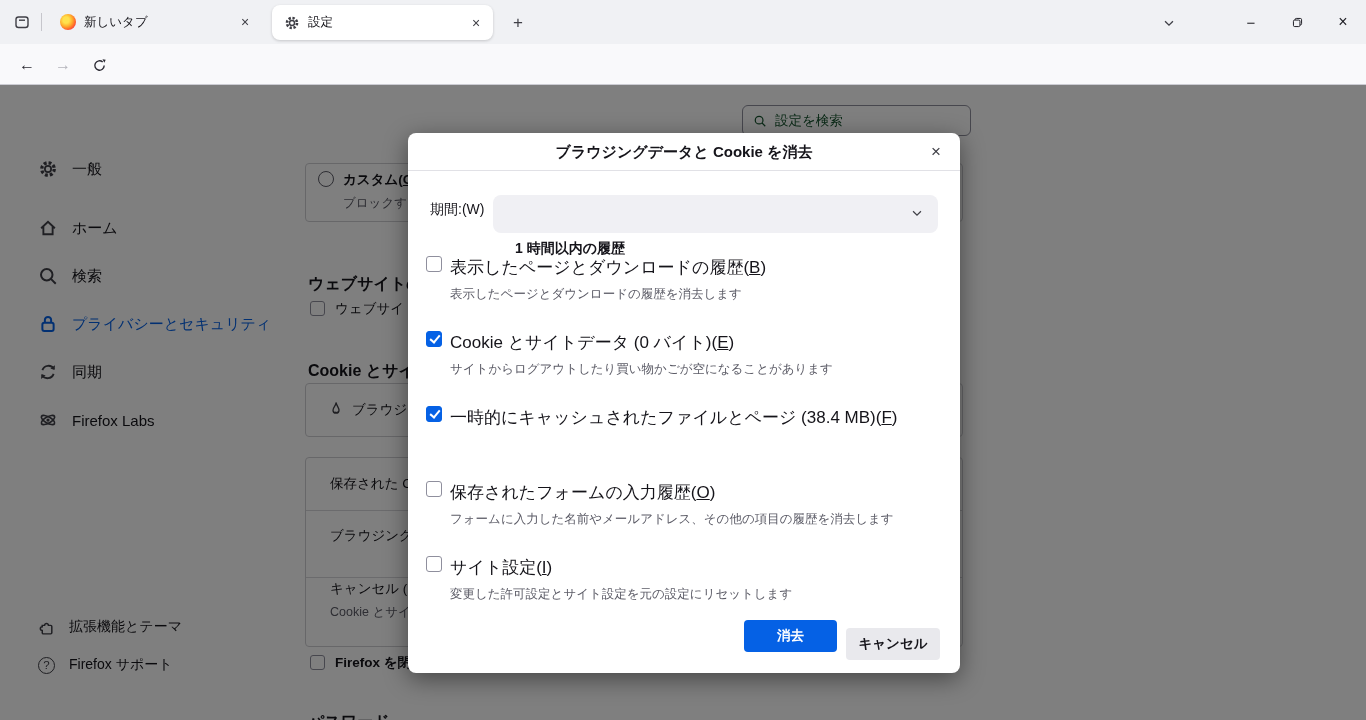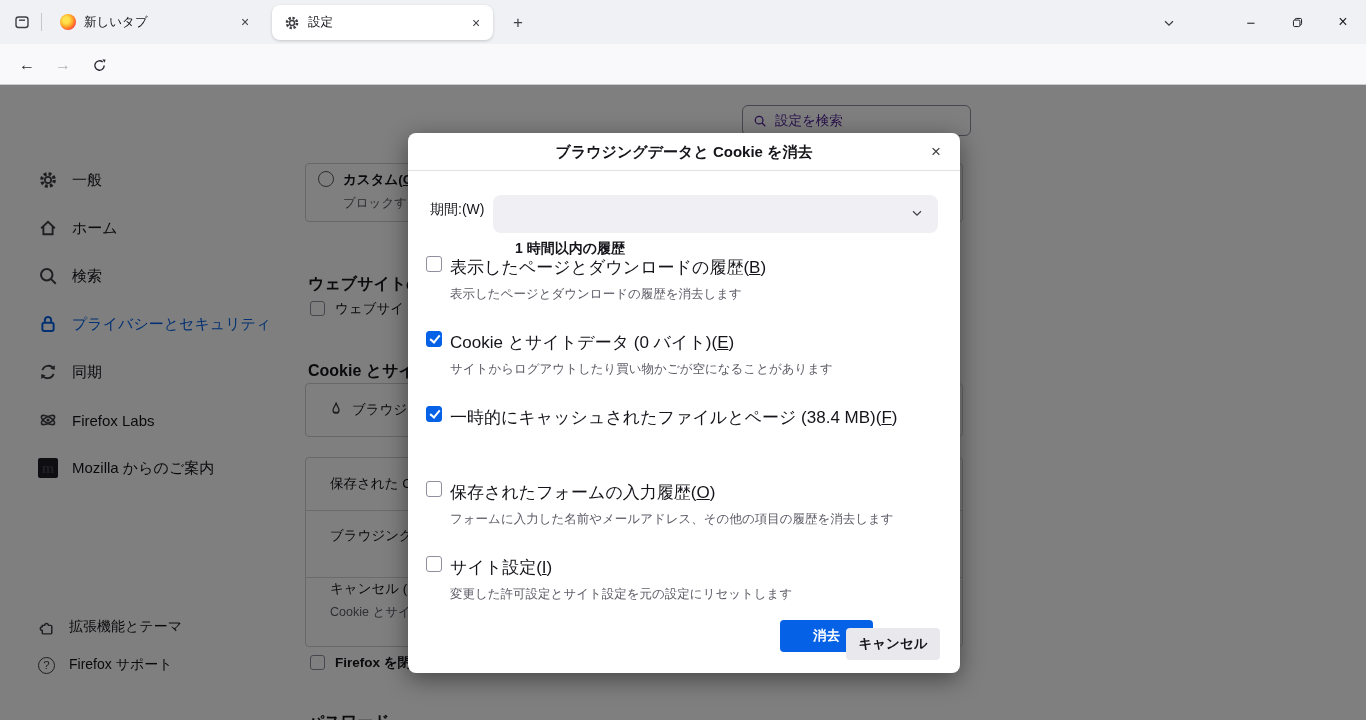--- a/index.html
+++ b/index.html
@@ -31,21 +31,21 @@
   .urlbar { position:absolute; left:230px; top:48px; width:908px; height:33px; background:#f0f0f4; border-radius:8px; display:flex; align-items:center; }
   .url-chip { display:flex; align-items:center; gap:6px; background:#fff; border-radius:4px; height:25px; padding:0 9px; margin-left:8px; box-shadow:0 0 2px rgba(0,0,0,.2); font-size:12.5px; }
   .url-text { margin-left:10px; font-size:13px; flex:1; }
   .url-star { margin-right:12px; font-size:16px; color:#5b5b66; }
   .toolbtn { position:absolute; top:50px; width:30px; height:28px; display:flex; align-items:center; justify-content:center; color:#2b2a33; border-radius:4px; }
   .tb-account { left:1256px; } .tb-addons { left:1292px; } .tb-menu { left:1328px; font-size:17px; }
   .acct-dot { position:absolute; right:4px; top:3px; width:7px; height:7px; border-radius:50%; background:#00b3f4; }
 
   
   .content { position:absolute; left:0; top:85px; width:1366px; height:635px; background:#fff; }
-  .searchbox { position:absolute; left:742px; top:20px; width:229px; height:31px; border:1px solid #8f8f9d; border-radius:6px; display:flex; align-items:center; color:#4c1d95; font-size:13.5px; background:#fff; }
+  .searchbox { position:absolute; left:742px; top:20px; width:229px; height:31px; border:1px solid #8f8f9d; border-radius:6px; display:flex; align-items:center; color:#14532d; font-size:13.5px; background:#fff; }
   .searchbox svg { margin:0 8px 0 10px; }
   .side-item { position:absolute; left:28px; display:flex; align-items:center; gap:14px; font-size:15px; color:#15141a; height:32px; padding:0 10px; border-radius:4px; }
   .side-item svg, .side-item .sq { flex:0 0 20px; width:20px; height:20px; color:#3f3f46; }
   .side-item.selected { color:#0561e5; } .side-item.selected svg { color:#0561e5; }
   .moz-sq { width:20px; height:20px; background:#1c1b22; color:#fff; font-weight:bold; font-size:15px; display:flex; align-items:center; justify-content:center; border-radius:2px; font-family:"Liberation Serif","DejaVu Serif",serif; }
   .side-foot { position:absolute; left:28px; display:flex; align-items:center; gap:14px; font-size:14px; height:28px; padding:0 10px; }
   .side-foot svg { width:17px; height:17px; color:#3f3f46; }
   .qcircle { width:17px; height:17px; border:1.5px solid #3f3f46; border-radius:50%; font-size:11.5px; display:flex; align-items:center; justify-content:center; color:#3f3f46; }
 
   .bgbox { position:absolute; border:1px solid #cfcfd3; border-radius:4px; background:#fff; }
@@ -67,21 +67,21 @@
   .dur-label { position:absolute; left:22px; top:68px; font-size:14px; }
   .dur-select { position:absolute; left:85px; top:62px; width:445px; height:38px; background:#f0f0f4; border-radius:8px; }
   .dur-value { position:absolute; left:22px; top:0; line-height:38px; font-size:14px; font-weight:600;margin-top:34px; }
   .dur-chevron { position:absolute; right:14px; top:11px; color:#3f3f46; }
   .dlg-item-label { position:absolute; left:42px; font-size:17px; white-space:nowrap; }
   .dlg-item-desc { position:absolute; left:42px; font-size:12.5px; color:#5b5b66; white-space:nowrap; }
   .dlg-cb { position:absolute; left:18px; width:16px; height:16px; border:1.5px solid #8f8f9d; border-radius:3px; background:#fff; }
   .dlg-cb.checked { background:#0561e5; border-color:#0561e5; }
   .dlg-cb.checked::after { content:""; position:absolute; left:4.5px; top:1px; width:4px; height:8px; border:solid #fff; border-width:0 2px 2px 0; transform:rotate(40deg); }
   .btn { position:absolute; top:487px; height:32px; border-radius:4px; font-size:13.5px; font-weight:bold; display:flex; align-items:center; justify-content:center; }
-  .btn-clear { left:336px; width:93px; background:#0561e5; color:#fff;margin-left:36px; }
+  .btn-clear { left:336px; width:93px; background:#0561e5; color:#fff; }
   .btn-cancel { left:438px; width:94px; background:#e9e9ed; color:#15141a;margin-top:8px; }
   u { text-decoration:underline; }
   svg { display:block; }
 </style>
 </head>
 <body>
 
 <div class="window">
 
   <div class="tabbar">
@@ -162,21 +162,21 @@
   <div class="content">
 
     <div class="searchbox">
       <svg viewBox="0 0 16 16" width="14" height="14">
           <circle cx="7" cy="7" r="4.4" fill="none" stroke="currentColor" stroke-width="1.4"></circle>
           <line x1="10.3" y1="10.3" x2="14" y2="14" stroke="currentColor" stroke-width="1.4"></line>
         </svg>
       <span>設定を検索</span>
     </div>
 
-    <div class="side-item" style="top:79px">
+    <div class="side-item" style="top:68px">
       <svg viewBox="0 0 16 16">
           <circle cx="8" cy="8" r="5" fill="none" stroke="currentColor" stroke-width="2.6" stroke-dasharray="2.3 1.6"></circle>
           <circle cx="8" cy="8" r="2.5" fill="none" stroke="currentColor" stroke-width="1.4"></circle>
         </svg>
       <span>一般</span>
     </div>
     <div class="side-item" style="top:127px">
       <svg viewBox="0 0 16 16">
           <path d="M2.5 8.2 L8 3 L13.5 8.2 M4.3 7 V13 h7.4 V7" fill="none" stroke="currentColor" stroke-width="1.5"></path>
         </svg>
@@ -205,24 +205,20 @@
         </svg>
       <span>同期</span>
     </div>
     <div class="side-item" style="top:319px">
       <svg viewBox="0 0 16 16">
           <ellipse cx="8" cy="8" rx="6" ry="2.5" fill="none" stroke="currentColor" stroke-width="1.3" transform="rotate(30 8 8)"></ellipse>
           <ellipse cx="8" cy="8" rx="6" ry="2.5" fill="none" stroke="currentColor" stroke-width="1.3" transform="rotate(-30 8 8)"></ellipse>
           <circle cx="8" cy="8" r="1.3" fill="currentColor"></circle>
         </svg>
       <span>Firefox Labs</span>
-    </div>
-    <div class="side-item" style="top:367px">
-      <span class="sq moz-sq">m</span>
-      <span>Mozilla からのご案内</span>
     </div>
 
     <div class="side-foot" style="top:528px">
       <svg viewBox="0 0 16 16">
           <path d="M4 6 h2.2 a1.8 1.8 0 1 1 3.6 0 H12 a1 1 0 0 1 1 1 v6 a1 1 0 0 1 -1 1 H5 a1 1 0 0 1 -1 -1 v-2.2 a1.8 1.8 0 1 1 0 -3.6 Z" fill="none" stroke="currentColor" stroke-width="1.4"></path>
         </svg>
       <span>拡張機能とテーマ</span>
     </div>
     <div class="side-foot" style="top:566px">
       <span class="qcircle">?</span>

